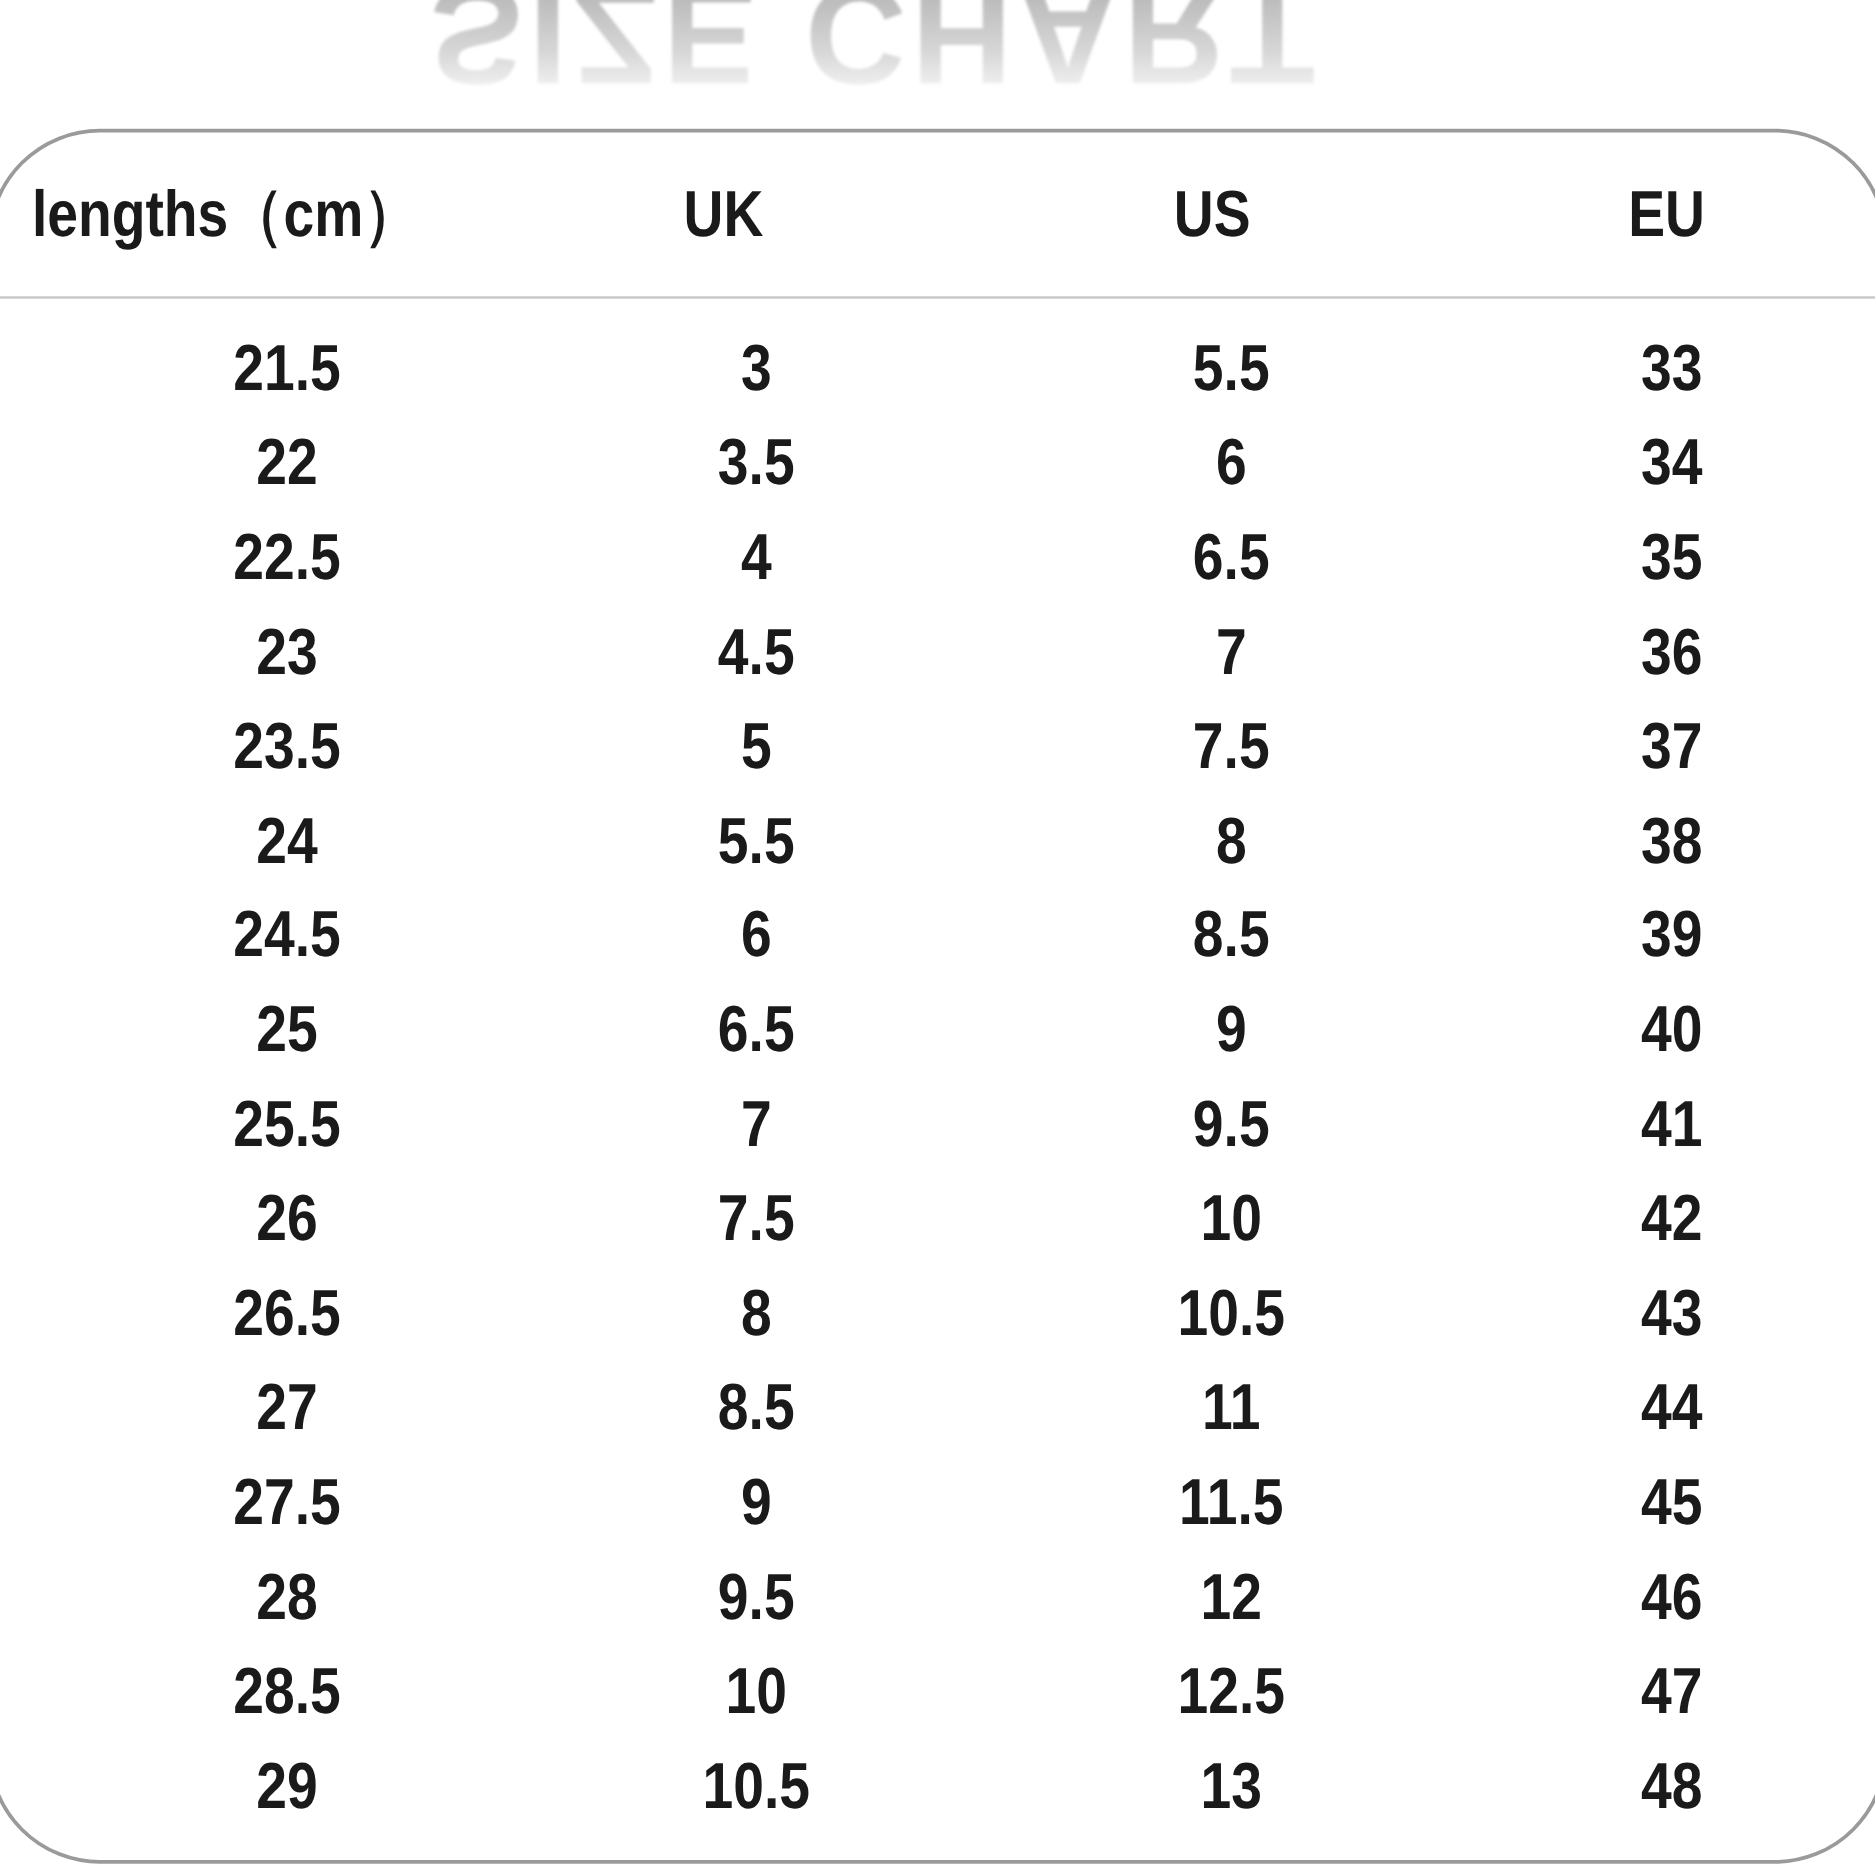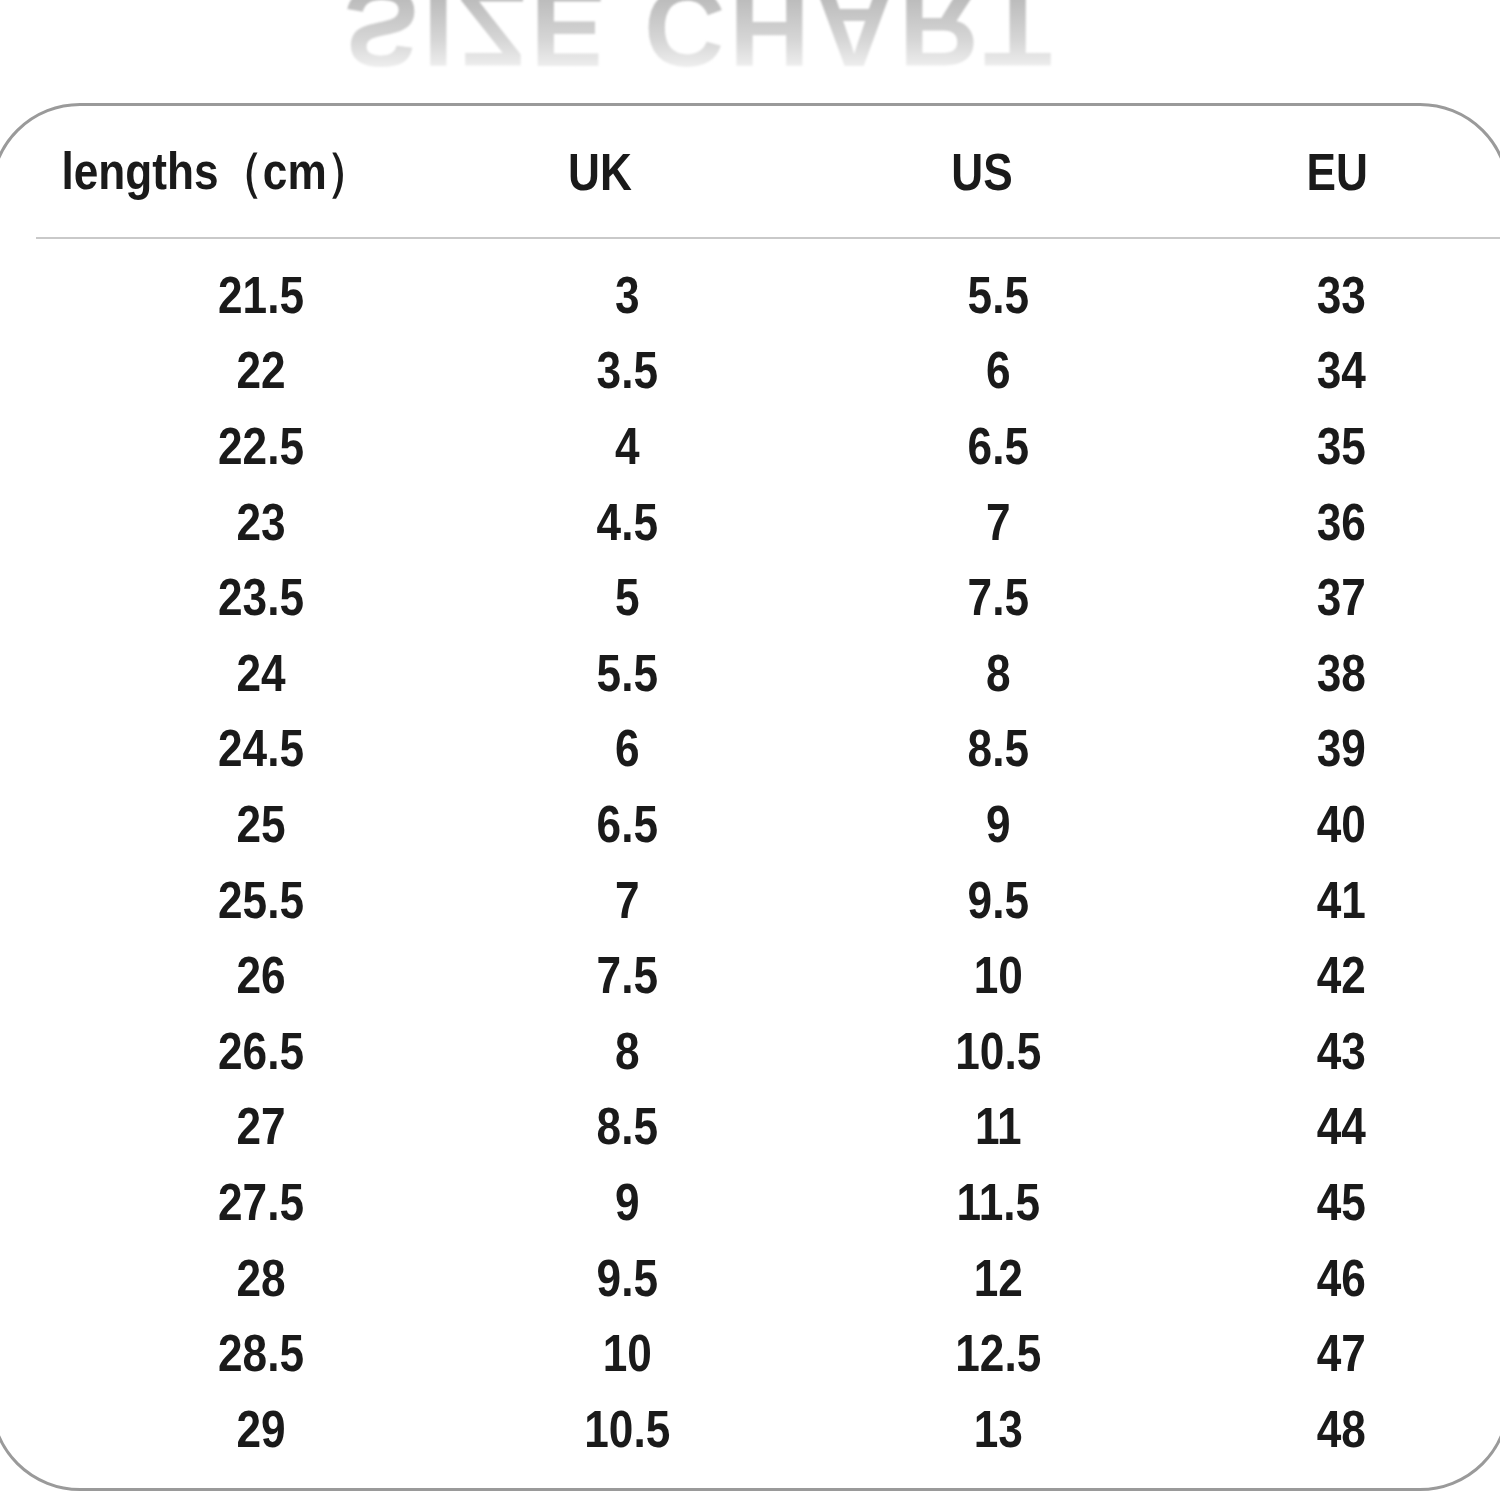--- a/index.html
+++ b/index.html
@@ -60,21 +60,21 @@
     height: 1388px;
     box-sizing: border-box;
     border: 3px solid #9a9a9a;
     border-radius: 90px;
     background: #ffffff;
     z-index: 3;
   }
   .card-inner {
     position: absolute;
     top: 0; bottom: 0;
-    left: 7px; right: 7px; padding-left: 36px; 
+    left: 7px; right: 7px; 
   }
   .header-row {
     display: grid;
     grid-template-columns: 25.5% 26.1% 26.1% 22.3%;
     align-items: center;
     height: 131px;
     border-bottom: 2px solid #c9c9c9;
   }
   .body-rows {
     padding-top: 18px;

